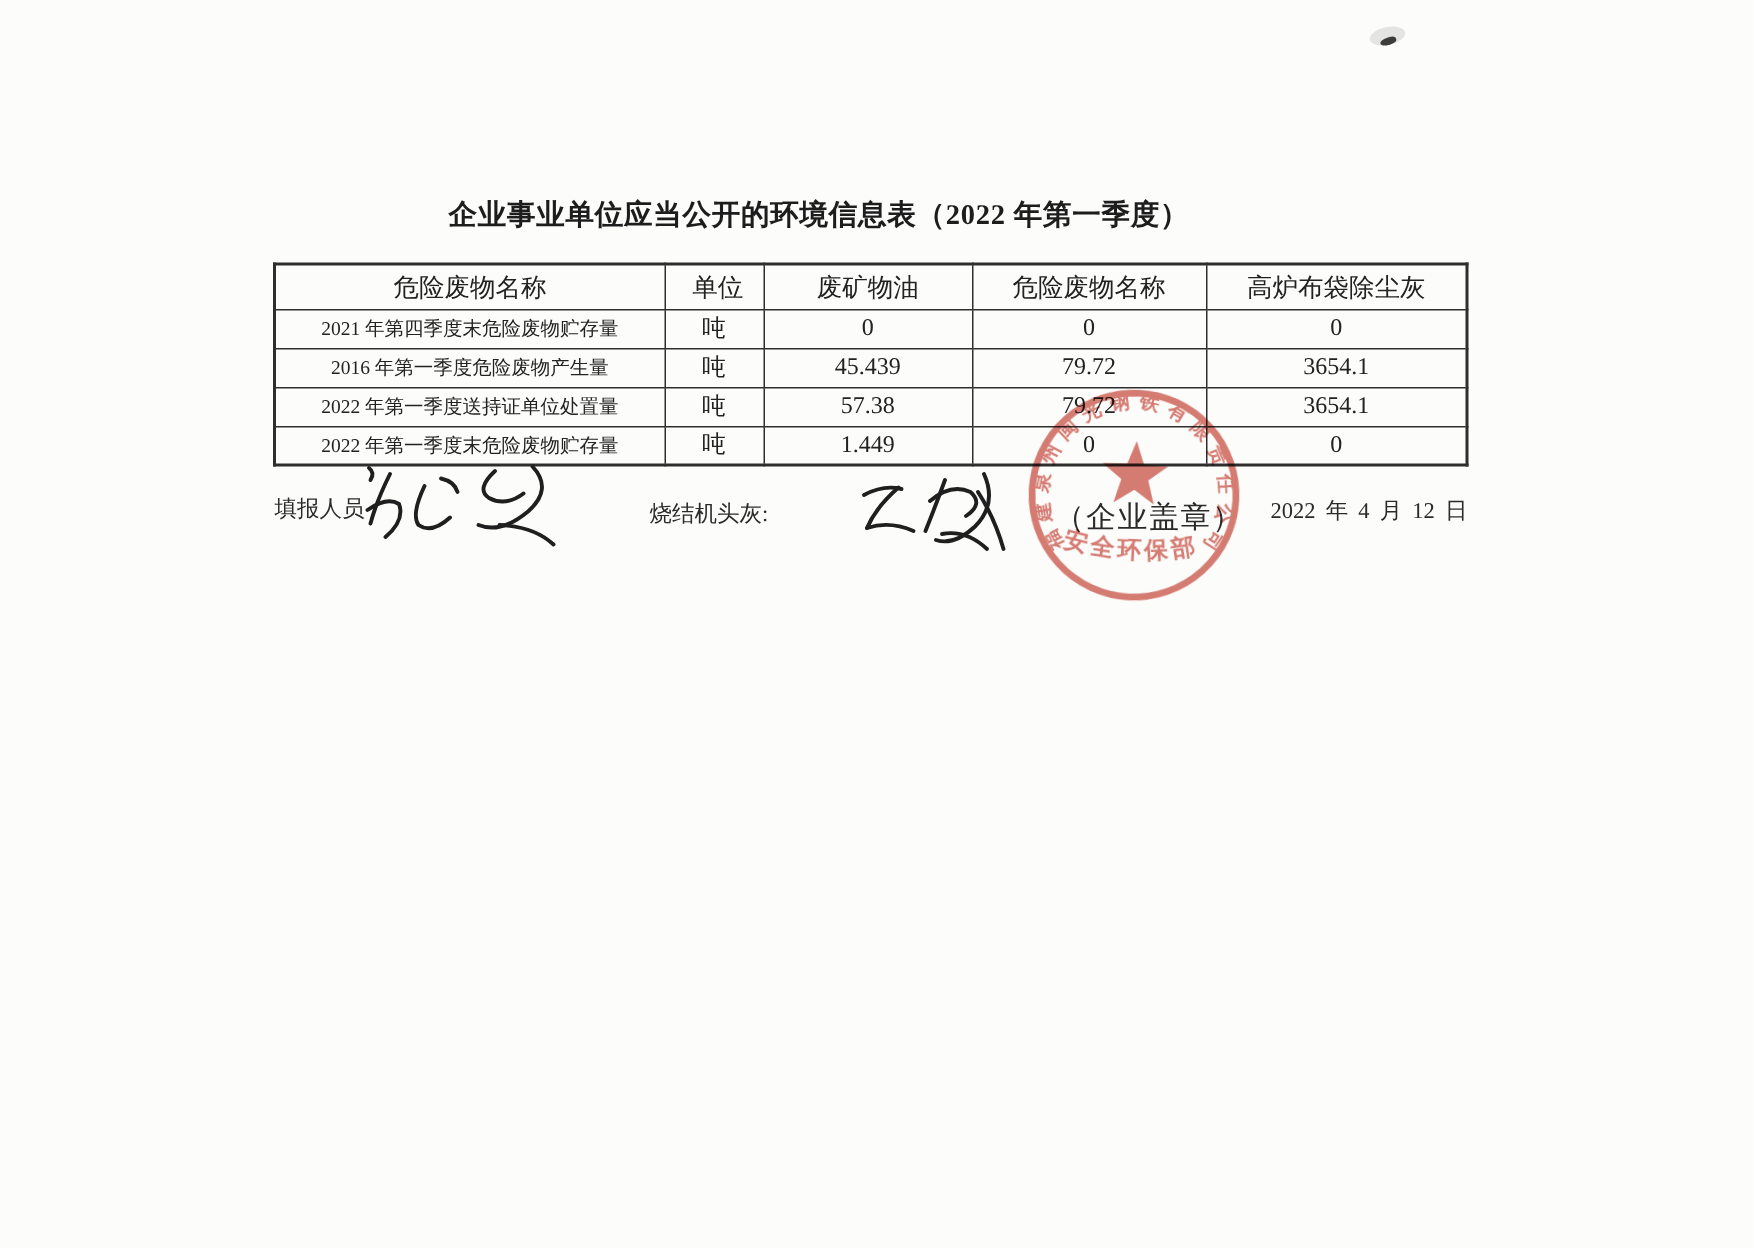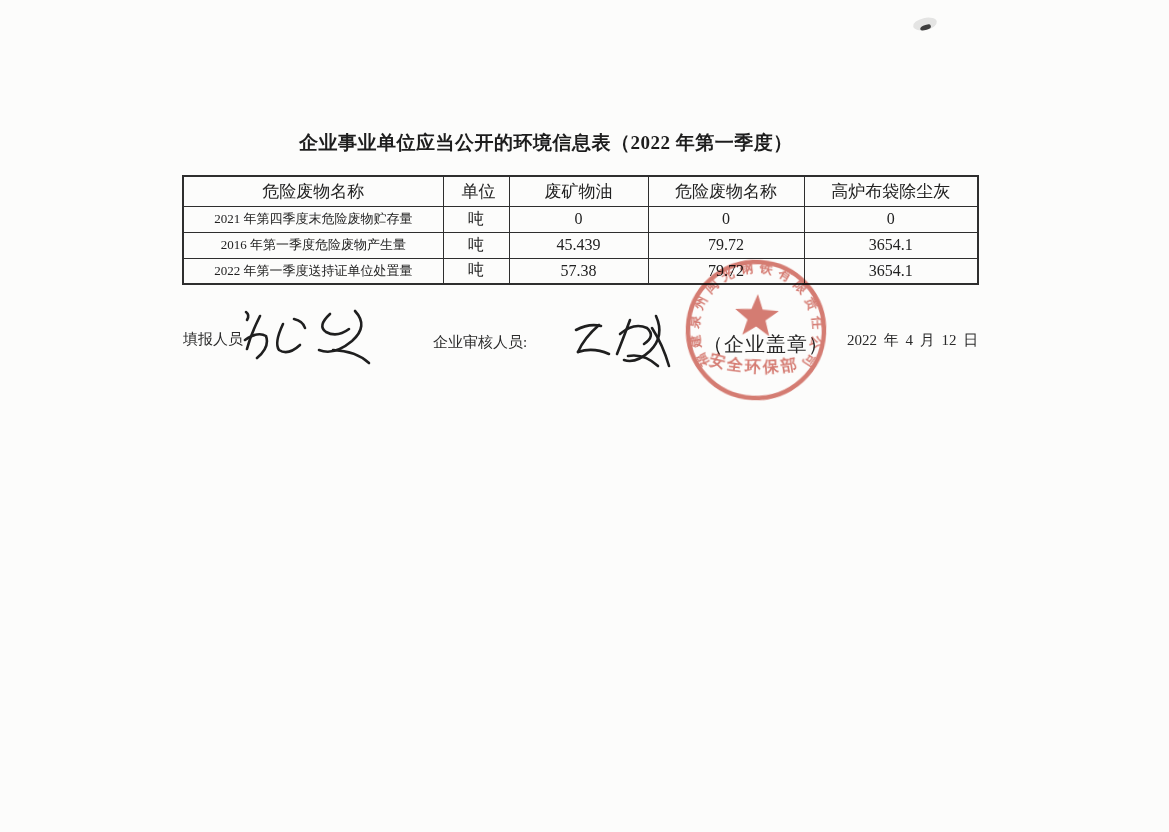--- a/index.html
+++ b/index.html
@@ -117,37 +117,44 @@
         <td class="c-num">79.72</td>
         <td class="c-num">3654.1</td>
       </tr>
       <tr>
         <td class="c-name">2022 年第一季度送持证单位处置量</td>
         <td class="c-num">吨</td>
         <td class="c-num">57.38</td>
         <td class="c-num">79.72</td>
         <td class="c-num">3654.1</td>
       </tr>
+      <tr>
+        <td class="c-name">2022 年第一季度末危险废物贮存量</td>
+        <td class="c-num">吨</td>
+        <td class="c-num">1.449</td>
+        <td class="c-num">0</td>
+        <td class="c-num">0</td>
+      </tr>
     </tbody>
   </table>
 
   <span class="footer-label" id="preparer-label">填报人员</span>
 
   <svg class="sig" id="signature-preparer" width="142" height="64" viewBox="0 0 142 64">
     <path d="M10 8 q4 3 1 8"></path>
     <path d="M24 12 q-9 18 -13 33"></path>
     <path d="M9 36 q13 -9 21 -4 q4 11 -9 22"></path>
     <path d="M47 20 q-9 19 -4 26 q9 6 21 -5"></path>
     <path d="M58 15 q9 2 11 9"></path>
     <path d="M94 10 q-13 12 -4 18 q11 6 23 -3"></path>
     <path d="M119 7 q14 15 -3 30 q-18 15 -33 9"></path>
     <path d="M97 46 q23 1 36 13"></path>
   </svg>
 
-  <span class="footer-label" id="reviewer-label">企业审核人员:</span>
+  <span class="footer-label" id="reviewer-label">烧结机头灰:</span>
 
   <svg class="sig" id="signature-reviewer" width="118" height="68" viewBox="0 0 118 68">
     <path d="M10 24 q13 -7 25 -4"></path>
     <path d="M33 19 q-15 13 -21 27"></path>
     <path d="M12 46 q15 -5 31 2"></path>
     <path d="M64 14 q-7 19 -13 34"></path>
     <path d="M54 28 q14 -12 27 -6 q9 8 -3 16"></path>
     <path d="M90 10 q9 20 -6 35 q-14 13 -26 9"></path>
     <path d="M62 50 q16 -3 30 10"></path>
     <path d="M86 22 q11 17 17 38"></path>

